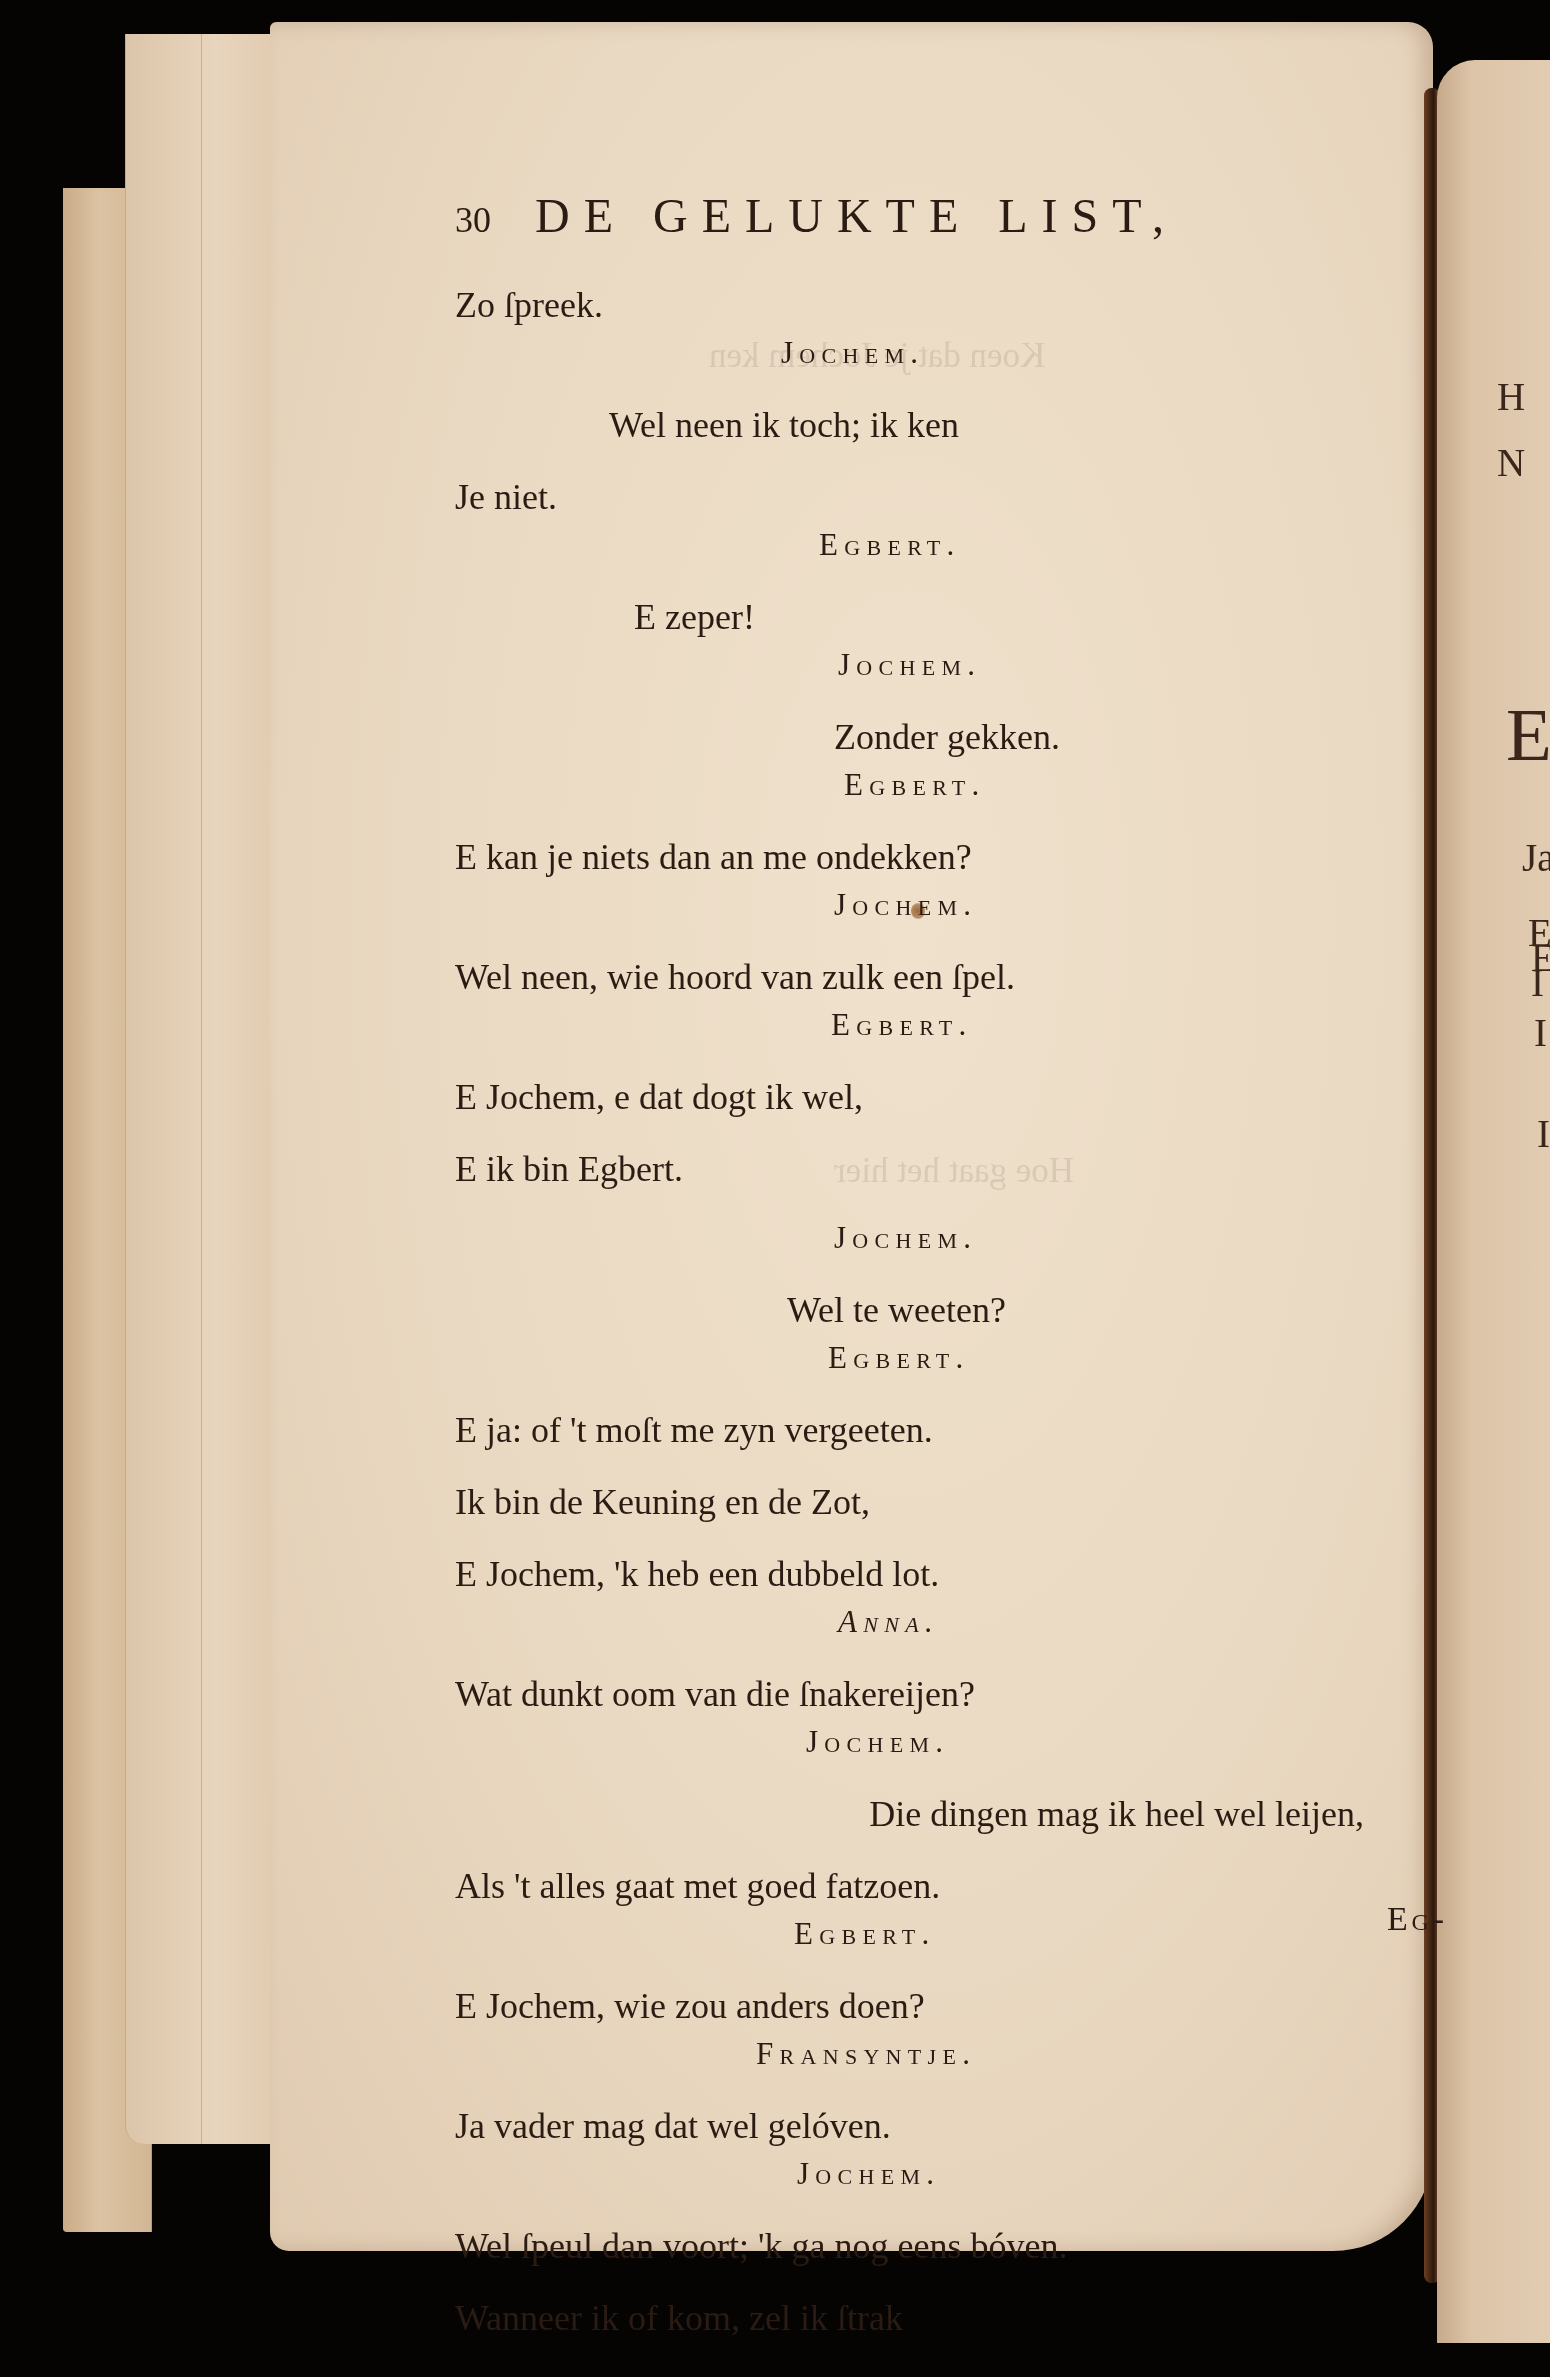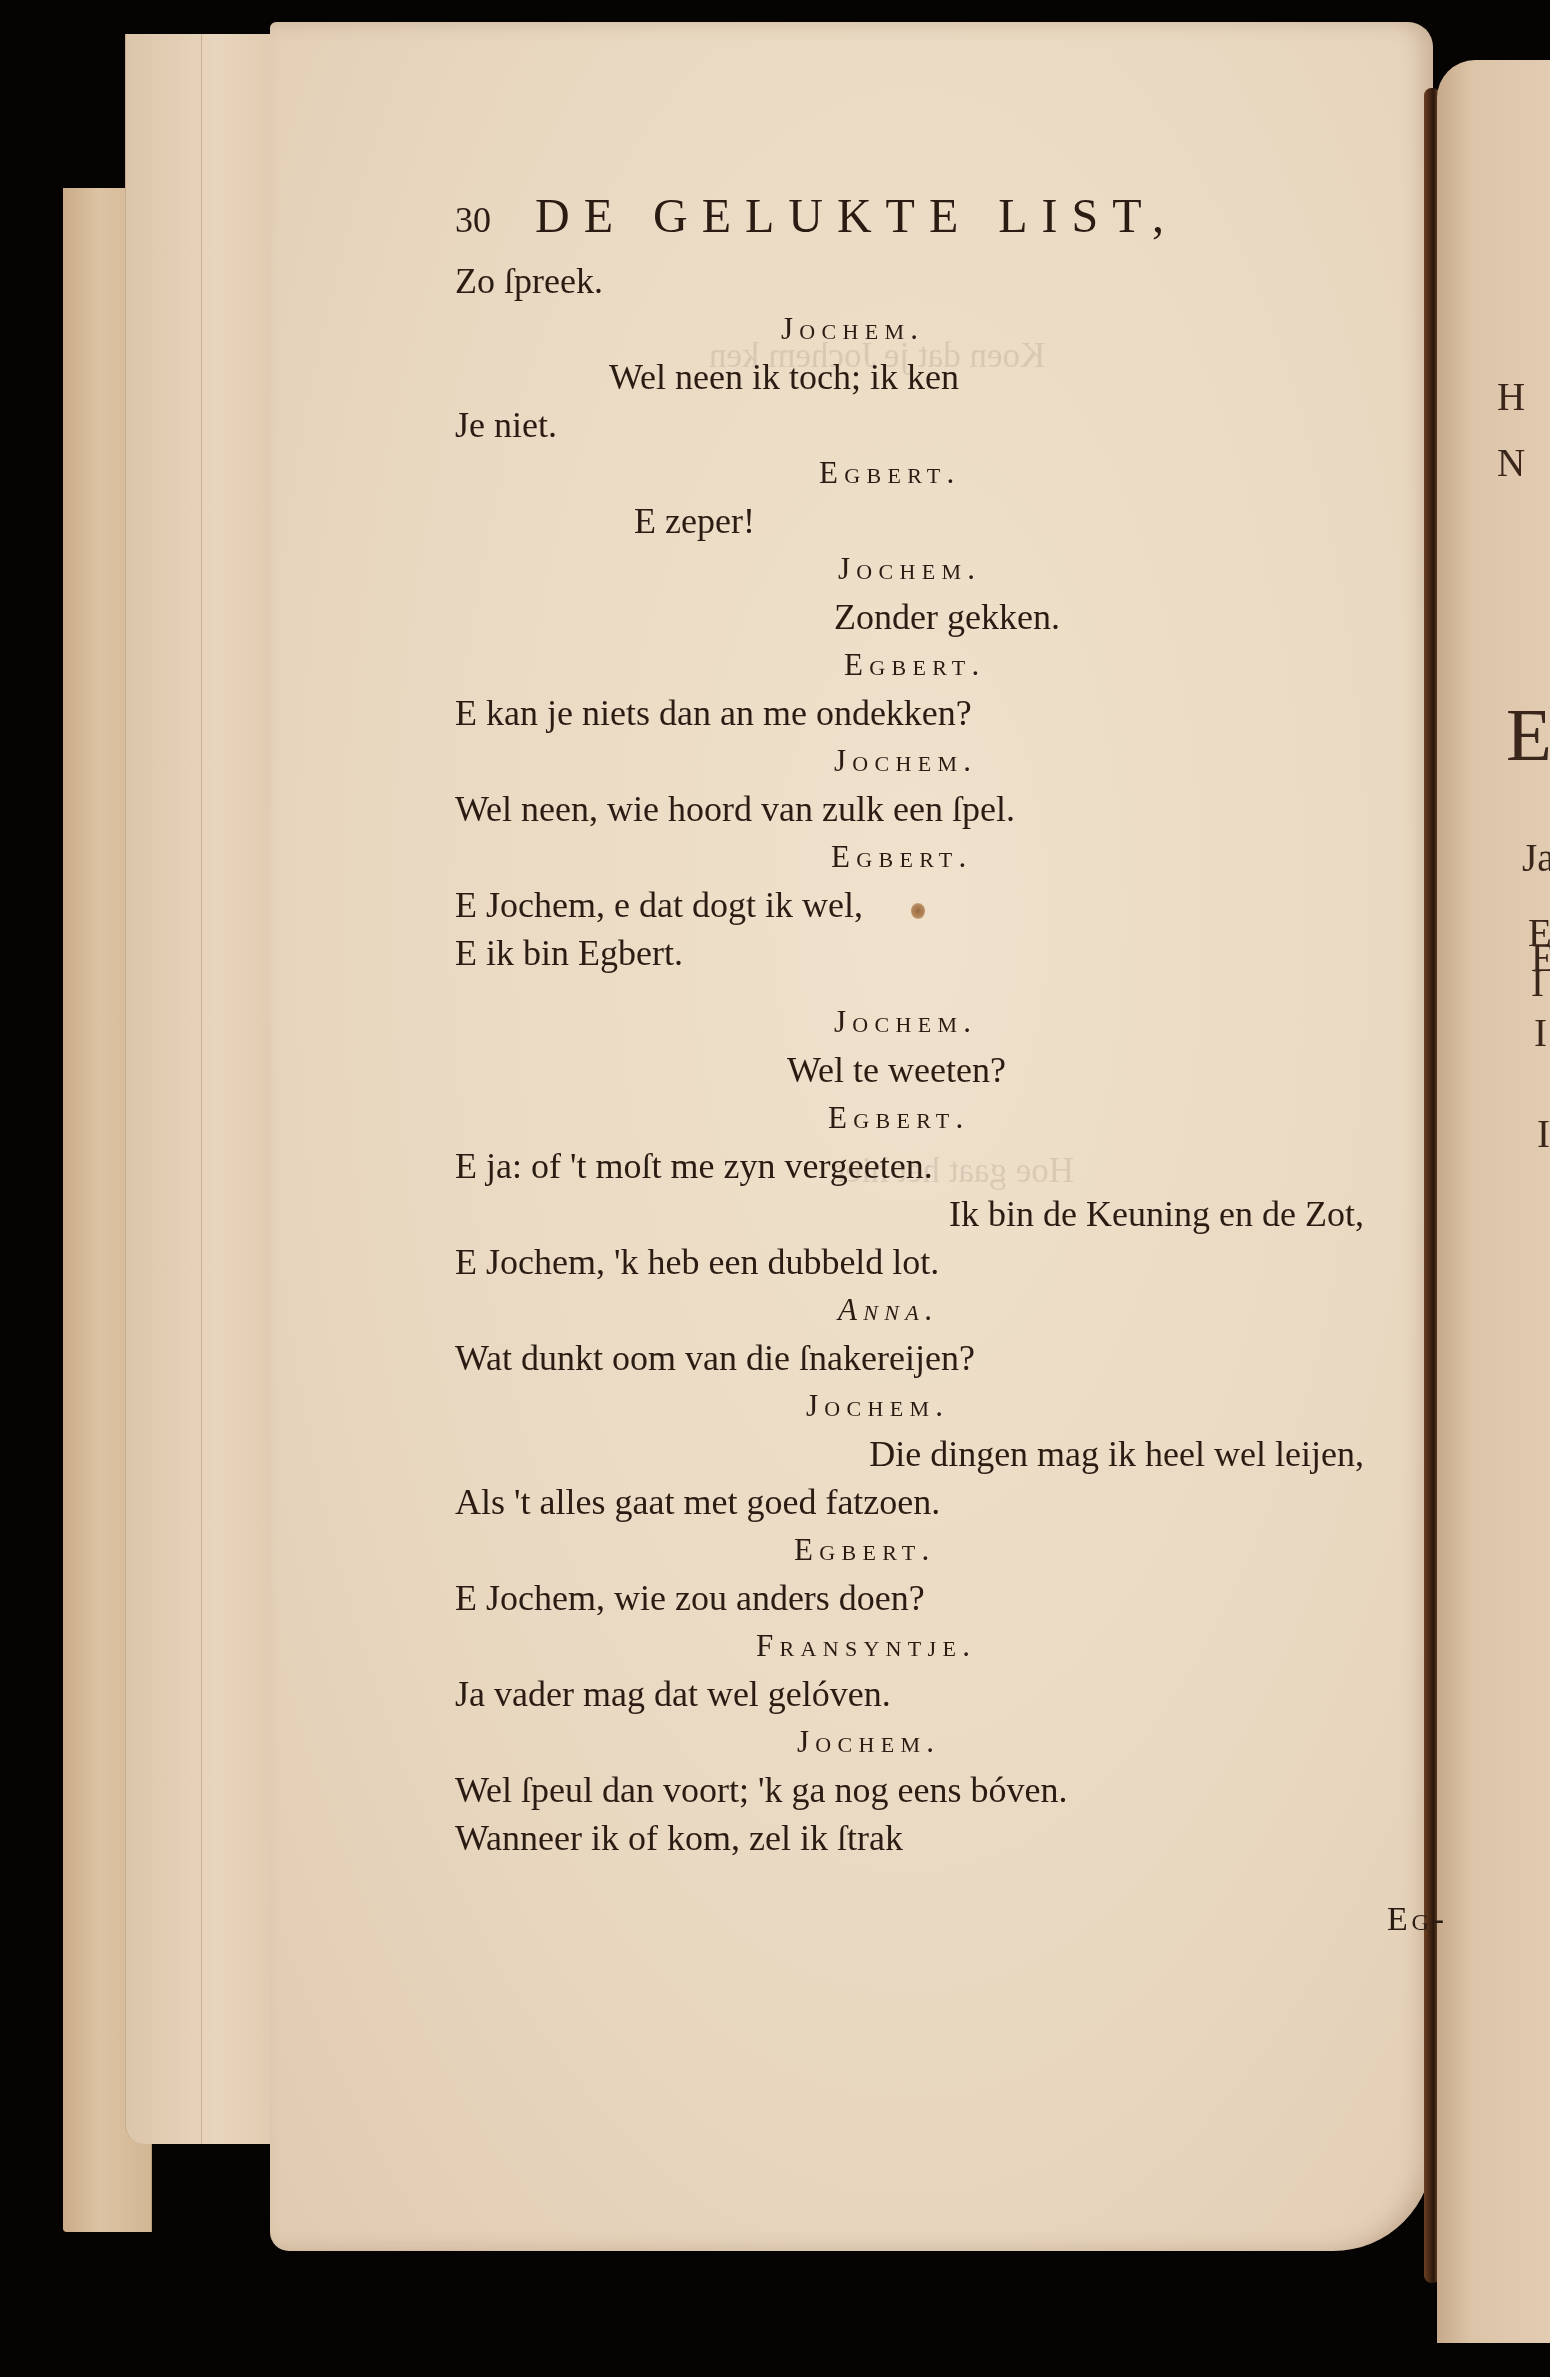--- a/index.html
+++ b/index.html
@@ -107,20 +107,21 @@
     }
     .running-title {
       font-size: 48px;
       letter-spacing: 14px;
       font-weight: normal;
     }
     .line {
       font-size: 36px;
       line-height: 48px;
       white-space: nowrap;
+      margin-top: 24px;
     }
     .speaker {
       font-size: 31px;
       line-height: 48px;
       letter-spacing: 6.3px;
       font-variant: small-caps;
       white-space: nowrap;
     }
     .catchword {
       position: absolute;
@@ -195,21 +196,21 @@
       <div class="speaker" style="padding-left: 379px;">Jochem.</div>
       <div class="line" style="padding-left: 0px;">Wel neen, wie hoord van zulk een ſpel.</div>
       <div class="speaker" style="padding-left: 376px;">Egbert.</div>
       <div class="line" style="padding-left: 0px;">E Jochem, e dat dogt ik wel,</div>
       <div class="line" style="padding-left: 0px;">E ik bin Egbert.</div>
       <div style="height: 21.3px;"></div>
       <div class="speaker" style="padding-left: 379px;">Jochem.</div>
       <div class="line" style="padding-left: 332px;">Wel te weeten?</div>
       <div class="speaker" style="padding-left: 373px;">Egbert.</div>
       <div class="line" style="padding-left: 0px;">E ja: of 't moſt me zyn vergeeten.</div>
-      <div class="line" style="padding-left: 0px; text-align: right;">Ik bin de Keuning en de Zot,</div>
+      <div class="line" style="padding-left: 0px;">Ik bin de Keuning en de Zot,</div>
       <div class="line" style="padding-left: 0px;">E Jochem, 'k heb een dubbeld lot.</div>
       <div class="speaker" style="padding-left: 383px; font-style: italic;">Anna.</div>
       <div class="line" style="padding-left: 0px;">Wat dunkt oom van die ſnakereijen?</div>
       <div class="speaker" style="padding-left: 351px;">Jochem.</div>
       <div class="line" style="padding-left: 0px; text-align: right;">Die dingen mag ik heel wel leijen,</div>
       <div class="line" style="padding-left: 0px;">Als 't alles gaat met goed fatzoen.</div>
       <div class="speaker" style="padding-left: 339px;">Egbert.</div>
       <div class="line" style="padding-left: 0px;">E Jochem, wie zou anders doen?</div>
       <div class="speaker" style="padding-left: 301px;">Fransyntje.</div>
       <div class="line" style="padding-left: 0px;">Ja vader mag dat wel gelóven.</div>

